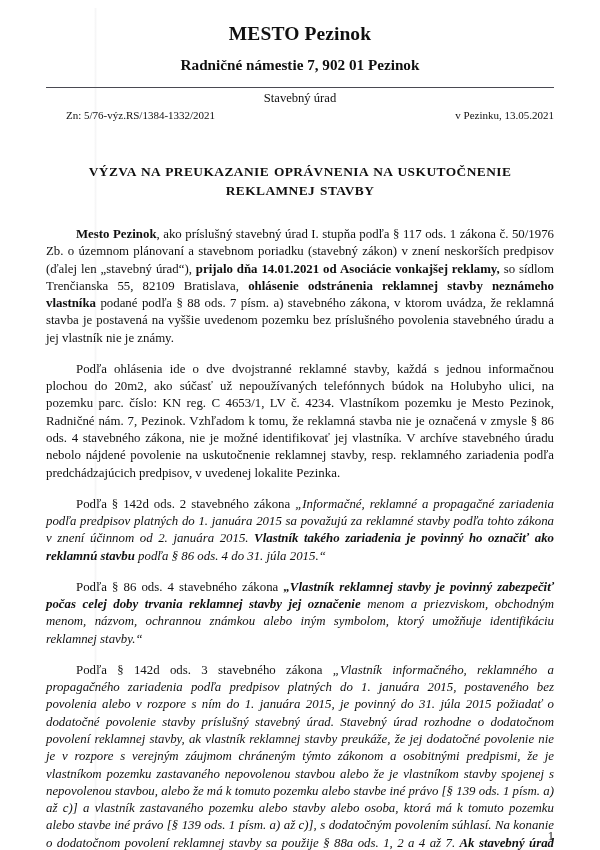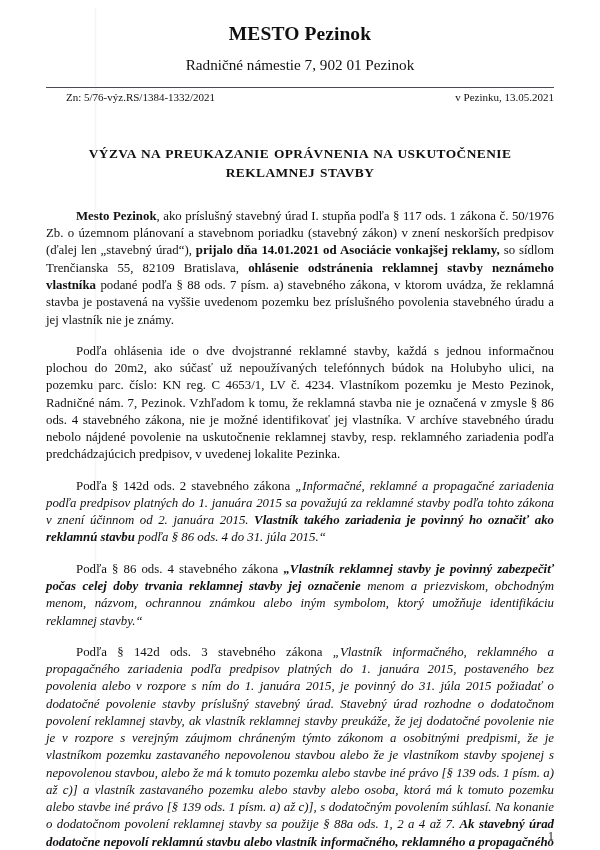--- a/index.html
+++ b/index.html
@@ -57,21 +57,21 @@
     font-size: 19.5px;
     font-weight: bold;
     letter-spacing: 0.1px;
     margin: 0;
     padding-top: 15px;
     line-height: 1.15;
   }
   .org-address {
     text-align: center;
     font-size: 15.2px;
-    font-weight: normal;
+    font-weight: bold;
     margin: 0;
     padding-top: 11px;
     line-height: 1.15;
   }
 
   .rule {
     border: 0;
     border-top: 1px solid #4a4a52;
     margin: 13px 0 0 0;
     width: 100%;
@@ -145,20 +145,21 @@
 <div class="page">
 
   <div class="scan-streak"></div>
 
   <div class="content">
 
     <div>
       <div class="org-name">MESTO Pezinok</div>
       <div class="org-address">Radničné námestie 7,  902 01 Pezinok</div>
       <hr class="rule">
+      <div class="dept">Stavebný úrad</div>
       <div class="ref-row">
         <span class="ref-left">Zn: 5/76-výz.RS/1384-1332/2021</span>
         <span class="ref-right">v Pezinku, 13.05.2021</span>
       </div>
     </div>
 
     <h1 class="doc-title">VÝZVA NA PREUKAZANIE OPRÁVNENIA NA USKUTOČNENIE REKLAMNEJ STAVBY</h1>
 
     <div class="body-text">
 

